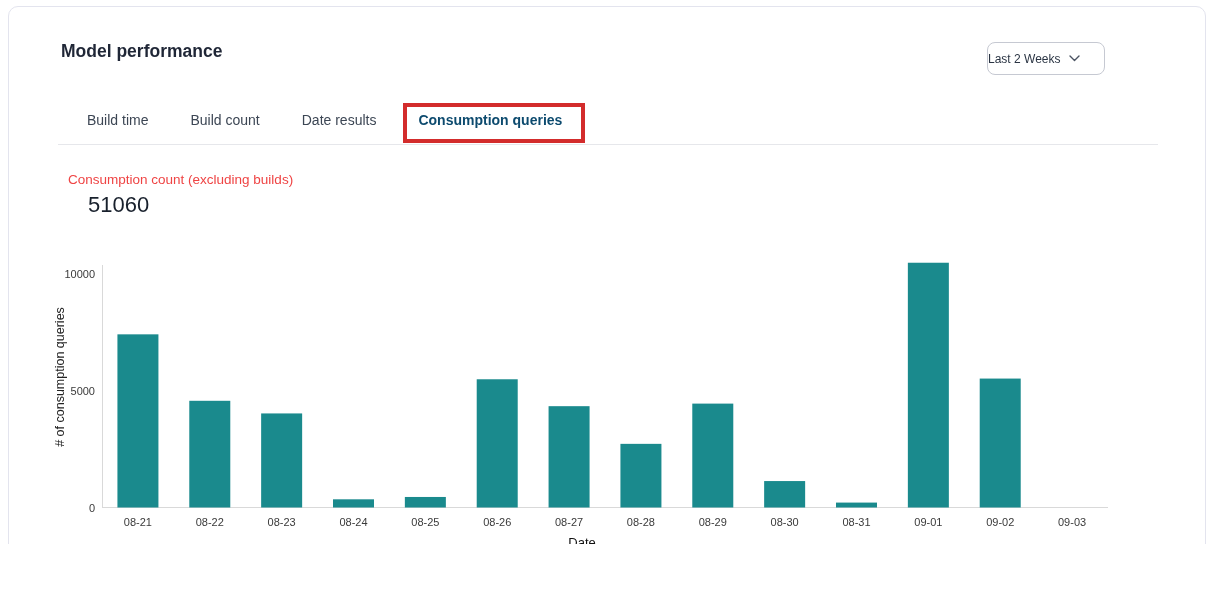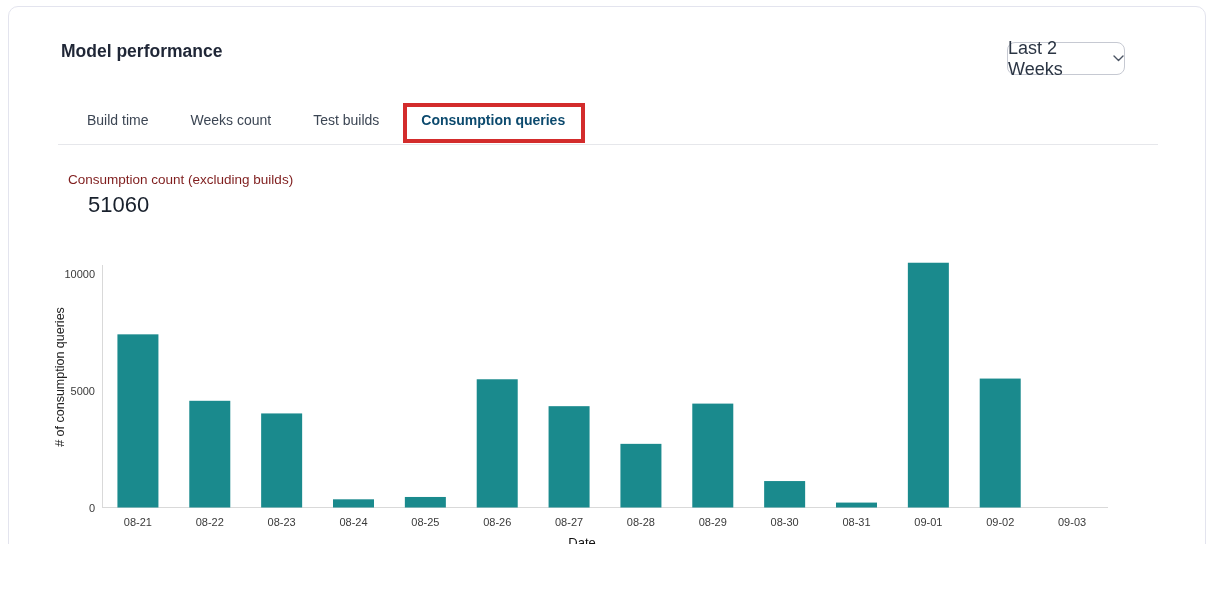--- a/index.html
+++ b/index.html
@@ -1,32 +1,32 @@
 <!DOCTYPE html>
 <html><head>
 <meta charset="utf-8">
 <style>
   html,body{margin:0;padding:0;background:#ffffff;}
   body{font-family:"Liberation Sans",sans-serif;-webkit-font-smoothing:antialiased;}
   .page{position:relative;width:1228px;height:544px;background:#ffffff;overflow:hidden;}
   .card{position:absolute;left:8px;top:6px;width:1196px;height:572px;background:#ffffff;
         border:1px solid #e3e4ee;border-radius:10px;}
   .title{position:absolute;left:52px;top:34px;font-size:17.5px;font-weight:600;color:#1f2636;}
-  .dropdown{position:absolute;left:998px;top:35px;width:118px;height:33px;box-sizing:border-box;
+  .dropdown{position:absolute;left:978px;top:35px;width:118px;height:33px;box-sizing:border-box;
             border:1px solid #c6c9d2;border-radius:8px;background:#fff;display:flex;align-items:center;
-            justify-content:space-between;gap:9px;font-size:18px;color:#2b3544;cursor:pointer;}
+            justify-content:flex-start;gap:9px;font-size:12px;color:#2b3544;cursor:pointer;}
   .dropdown .chev{display:flex;align-items:center;}
   .tabs{position:absolute;left:78px;top:104px;display:flex;gap:42px;}
   .tab{font-family:inherit;font-size:14px;line-height:18px;color:#3c4654;background:none;border:none;
        padding:0;margin:0;cursor:pointer;white-space:nowrap;}
   .tab.active{font-weight:700;}
   .divider{position:absolute;left:49px;top:137px;width:1100px;height:0;border-top:1px solid #e6e7eb;}
   .red-box{position:absolute;left:394px;top:96px;width:182px;height:40px;box-sizing:border-box;
            border:4px solid #d32c2c;z-index:5;pointer-events:none;}
-  .metric-label{position:absolute;left:59px;top:165px;font-size:13.5px;color:#7f1d1d;}
+  .metric-label{position:absolute;left:59px;top:165px;font-size:13.5px;color:#ef4444;}
   .metric-value{position:absolute;left:57px;top:185px;font-size:22px;font-weight:500;color:#18202c;margin-left:22px;}
   .chart-svg{position:absolute;left:0;top:0;pointer-events:none;}
 </style>
 </head>
 <body>
 
 <div class="page">
   <div class="card">
 
     <div class="title">Model performance</div>
@@ -35,22 +35,22 @@
       <span>Last 2 Weeks</span>
       <span class="chev">
         <svg width="11" height="7" viewBox="0 0 11 7">
             <path d="M1 1 L5.5 5.5 L10 1" fill="none" stroke="#4a5362" stroke-width="1.4" stroke-linecap="round" stroke-linejoin="round"></path>
           </svg>
       </span>
     </div>
 
     <div class="tabs">
       <button class="tab">Build time</button>
-      <button class="tab">Weeks count</button>
-      <button class="tab">Test builds</button>
+      <button class="tab">Build count</button>
+      <button class="tab">Date results</button>
       <button class="tab active" style="color: #0c4a6e;">Consumption queries</button>
     </div>
 
     <div class="divider"></div>
 
     <div class="red-box" style="border-color: rgb(211, 44, 44);"></div>
 
     <div class="metric-label">Consumption count (excluding builds)</div>
     <div class="metric-value">51060</div>
 

